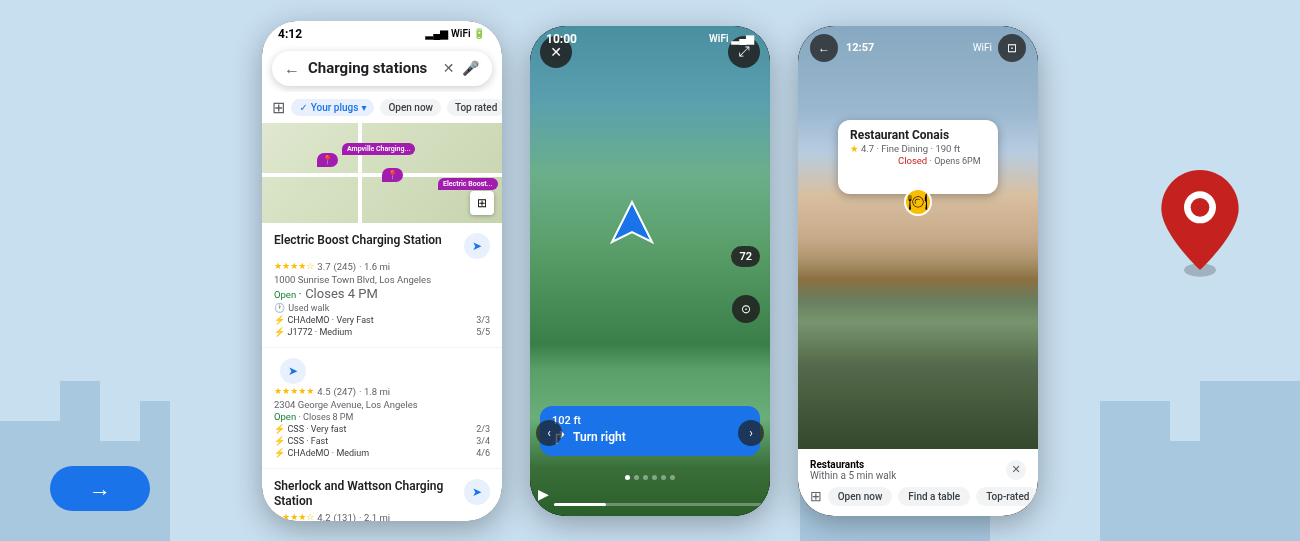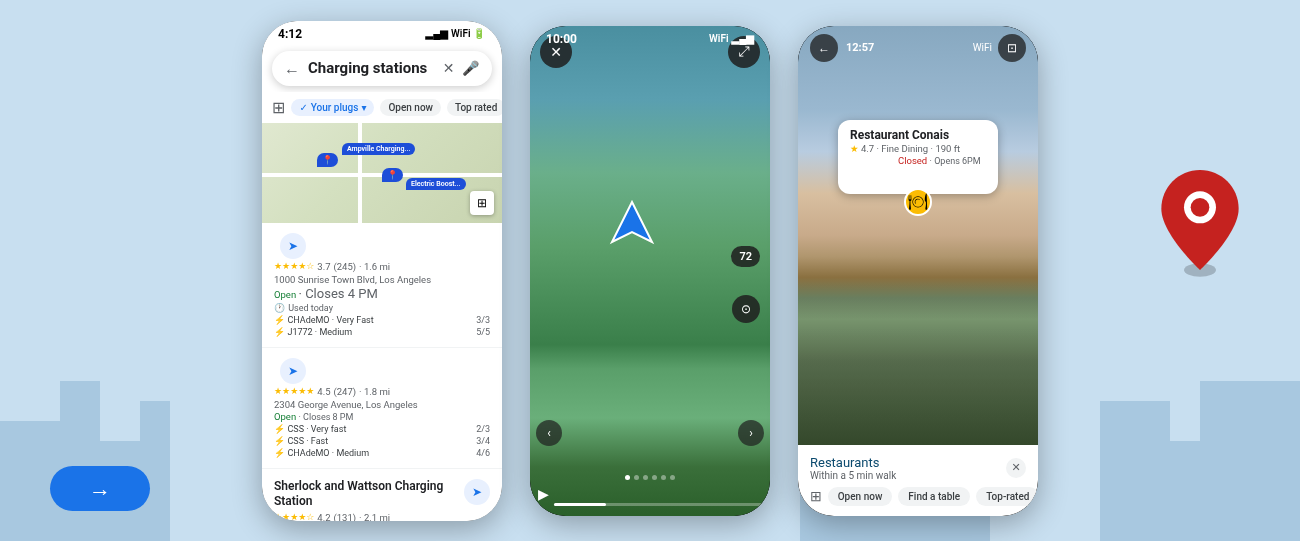--- a/index.html
+++ b/index.html
@@ -516,21 +516,21 @@
       flex-shrink: 0;
     }
 
     .sv-bottom-header {
       display: flex;
       justify-content: space-between;
       align-items: center;
       margin-bottom: 6px;
     }
 
-    .sv-bottom-title { font-size: 13px; font-weight: 400; color: #0c4a6e; }
+    .sv-bottom-title { font-size: 10px; font-weight: 700; color: #000000; }
     .sv-bottom-sub { font-size: 10px; color: #5f6368; }
 
     .sv-close-btn {
       width: 20px;
       height: 20px;
       border-radius: 50%;
       background: #f1f3f4;
       display: flex;
       align-items: center;
       justify-content: center;
@@ -555,21 +555,21 @@
       padding: 4px 10px;
       font-size: 10px;
       color: #3c4043;
       font-weight: 500;
       white-space: nowrap;
     }
 
     
     .map-marker {
       position: absolute;
-      background: #1d4ed8;
+      background: #a21caf;
       color: #fff;
       border-radius: 12px 12px 12px 0;
       padding: 2px 5px;
       font-size: 7px;
       font-weight: 600;
       white-space: nowrap;
       transform: rotate(0deg);
     }
 
     
@@ -646,46 +646,47 @@
       </div>
 
       <div class="map-area">
         <div class="map-bg"></div>
         <div class="map-road-h"></div>
         <div class="map-road-v"></div>
 
         <div class="map-marker" style="top:20px;left:80px;border-radius:10px 10px 10px 0;">Ampville Charging...</div>
         <div class="map-marker" style="top:45px;left:120px;font-size:9px;">📍</div>
         <div class="map-marker" style="top:30px;left:55px;font-size:9px;">📍</div>
-        <div class="map-marker" style="top:55px;left:144px;">Electric Boost...</div>
+        <div class="map-marker" style="top:55px;left:176px;">Electric Boost...</div>
         <div class="map-layer-icon">⊞</div>
       </div>
 
       <div class="results-list">
 
         <div class="result-item">
           <div class="result-header">
+            <span class="result-name">Electric Boost Charging Station</span>
             <div class="result-nav-btn">
               <span style="color:#1a73e8;font-size:12px;">➤</span>
             </div>
           </div>
           <div class="result-meta">
             <span class="stars">★★★★☆</span>
             <span>3.7</span>
             <span>(245)</span>
             <span>· <span>1.6 mi</span></span>
           </div>
           <div class="result-meta">1000 Sunrise Town Blvd, Los Angeles</div>
           <div class="result-status">
             <span class="open">Open</span>
             <span style="color:#5f6368;font-size:13px;"> · <span>Closes 4 PM</span></span>
           </div>
           <div class="result-used">
             <span>🕐</span>
-            <span>Used today</span>
+            <span>Used walk</span>
           </div>
           <div class="charger-row">
             <span>⚡ CHAdeMO · Very Fast</span>
             <span class="charger-count">3/3</span>
           </div>
           <div class="charger-row">
             <span>⚡ J1772 · Medium</span>
             <span class="charger-count">5/5</span>
           </div>
         </div>
@@ -770,20 +771,29 @@
         </div>
 
         <div class="nav-distance-badge">
           <span>72</span>
         </div>
 
         <div class="nav-recenter">
           <span>⊙</span>
         </div>
 
+        <div class="nav-instruction">
+          <div style="display:flex;flex-direction:column;flex:1;">
+            <span class="nav-instruction-dist">102 ft</span>
+            <div style="display:flex;align-items:center;gap:6px;">
+              <span class="nav-arrow-icon">↱</span>
+              <span class="nav-instruction-text">Turn right</span>
+            </div>
+          </div>
+        </div>
 
         <div class="nav-prev-btn" style="bottom:70px;left:6px;">
           <span>‹</span>
         </div>
         <div class="nav-next-btn" style="bottom:70px;right:6px;">
           <span>›</span>
         </div>
 
         <div class="nav-dots">
           <div class="nav-dot active"></div>

